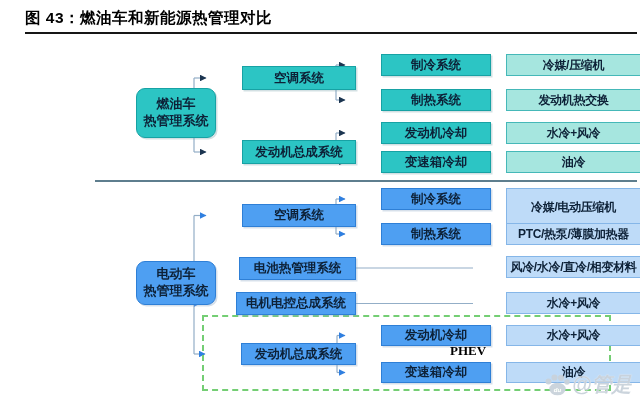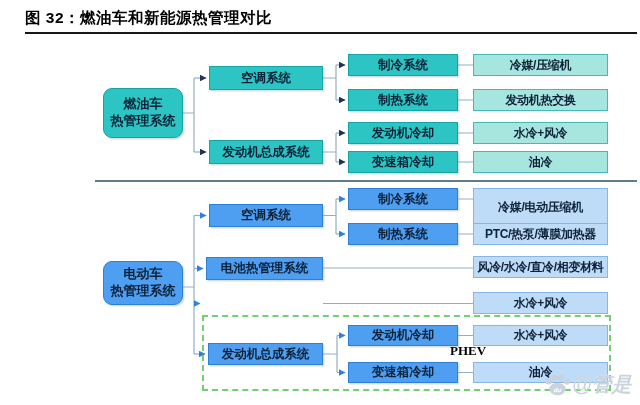--- a/index.html
+++ b/index.html
@@ -4,21 +4,21 @@
 <style>
   html,body{margin:0;padding:0;background:#fff;}
   .canvas{position:relative;width:640px;height:405px;background:#ffffff;overflow:hidden;
           font-family:"Liberation Sans","DejaVu Sans",sans-serif;}
   .title{position:absolute;left:25px;top:8px;font-size:15.5px;font-weight:bold;color:#000;
          letter-spacing:.5px;white-space:nowrap;}
   .title-rule{position:absolute;left:25px;top:32px;width:612px;height:2px;background:#161616;}
   .section-divider{position:absolute;left:95px;top:180px;width:542px;height:2px;background:#5E7E8E;}
   .node{position:absolute;display:flex;align-items:center;justify-content:center;
         font-weight:bold;color:#0d2137;font-size:12.5px;white-space:nowrap;
-        box-sizing:border-box;z-index:2;}
+        box-sizing:border-box;z-index:2;margin-left:33px;}
   .teal{background:#2CC5C4;border:1px solid #17A2A4;box-shadow:1.5px 1.5px 0 rgba(130,165,175,.35);}
   .teal-leaf{background:#A6E6DF;border:1px solid #45B8B8;}
   .blue{background:#4E9FF2;border:1px solid #2E7FD6;box-shadow:1.5px 1.5px 0 rgba(140,165,195,.35);}
   .blue-leaf{background:#BEDBF8;border:1px solid #85B6E8;}
   .root{border-radius:9px;flex-direction:column;line-height:1.3;font-size:13px;}
   .root span{display:block;}
   .leaf{font-size:12px;letter-spacing:-.3px;}
   .phev-group{position:absolute;left:202px;top:315px;width:409px;height:76px;
               border:2px dashed #74CE74;box-sizing:border-box;z-index:1;}
   .phev-label{position:absolute;left:440px;top:343px;width:56px;text-align:center;
@@ -27,21 +27,21 @@
   .connectors{position:absolute;left:0;top:0;z-index:1;}
   .watermark{position:absolute;left:544px;top:371px;display:flex;align-items:center;gap:1px;
              color:#C9D2DB;font-weight:bold;font-size:20px;z-index:5;opacity:.95;
              text-shadow:0 0 1px rgba(255,255,255,.8);font-style:italic;}
 </style>
 </head>
 <body>
 
 <div class="canvas">
 
-  <div class="title">图 32：燃油车和新能源热管理对比</div>
+  <div class="title">图 43：燃油车和新能源热管理对比</div>
   <div class="title-rule"></div>
   <div class="section-divider"></div>
 
   <svg class="connectors" width="640" height="405">
     <defs>
       <marker id="arrN" viewBox="0 0 6 6" markerWidth="5.5" markerHeight="5.5" refX="5.5" refY="3" orient="auto">
         <path d="M0,0 L6,3 L0,6 Z" fill="#1C3550"></path>
       </marker>
       <marker id="arrB" viewBox="0 0 6 6" markerWidth="5.5" markerHeight="5.5" refX="5.5" refY="3" orient="auto">
         <path d="M0,0 L6,3 L0,6 Z" fill="#2F7FE0"></path>
@@ -95,20 +95,21 @@
   <div class="node teal-leaf leaf" style="left:473px;top:89px;width:135px;height:22px;">发动机热交换</div>
   <div class="node teal-leaf leaf" style="left:473px;top:122px;width:135px;height:22px;">水冷+风冷</div>
   <div class="node teal-leaf leaf" style="left:473px;top:151px;width:135px;height:22px;">油冷</div>
 
   <div class="node blue root" style="left:103px;top:261px;width:80px;height:44px;">
     <span>电动车</span>
     <span>热管理系统</span>
   </div>
   <div class="node blue" style="left:209px;top:204px;width:114px;height:23px;">空调系统</div>
   <div class="node blue" style="left:206px;top:257px;width:117px;height:23px;text-align:right;">电池热管理系统</div>
+  <div class="node blue" style="left:203px;top:292px;width:120px;height:23px;">电机电控总成系统</div>
   <div class="node blue" style="left:208px;top:343px;width:115px;height:22px;">发动机总成系统</div>
 
   <div class="node blue" style="left:348px;top:188px;width:110px;height:22px;">制冷系统</div>
   <div class="node blue" style="left:348px;top:223px;width:110px;height:22px;">制热系统</div>
   <div class="node blue" style="left:348px;top:325px;width:110px;height:21px;">发动机冷却</div>
   <div class="node blue" style="left:348px;top:362px;width:110px;height:21px;">变速箱冷却</div>
 
   <div class="node blue-leaf leaf" style="left:473px;top:188px;width:135px;height:38px;">冷媒/电动压缩机</div>
   <div class="node blue-leaf leaf" style="left:473px;top:223px;width:135px;height:22px;">PTC/热泵/薄膜加热器</div>
   <div class="node blue-leaf leaf" style="left:473px;top:256px;width:135px;height:22px;">风冷/水冷/直冷/相变材料</div>

